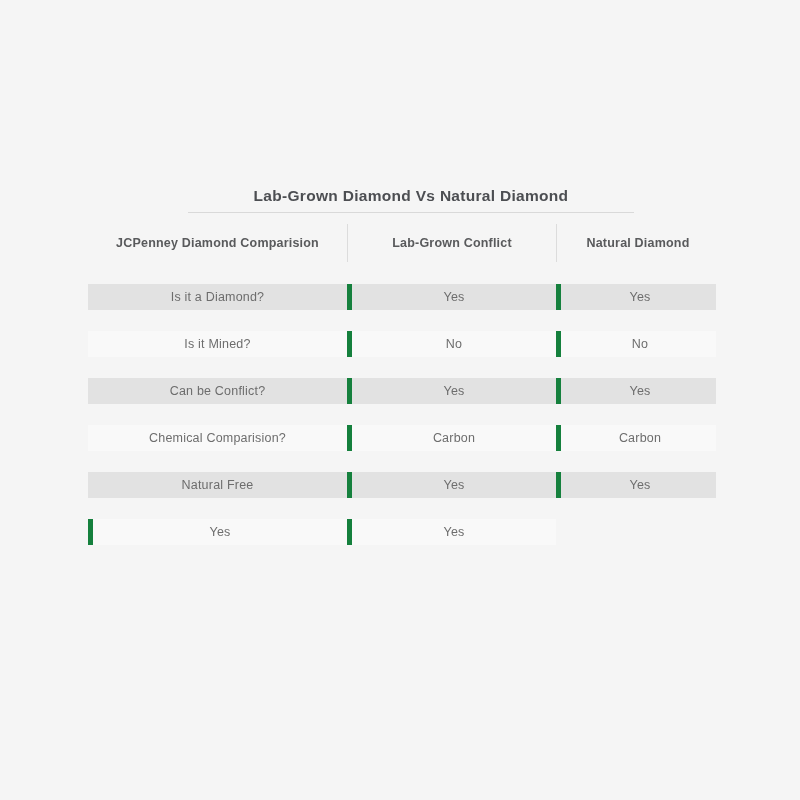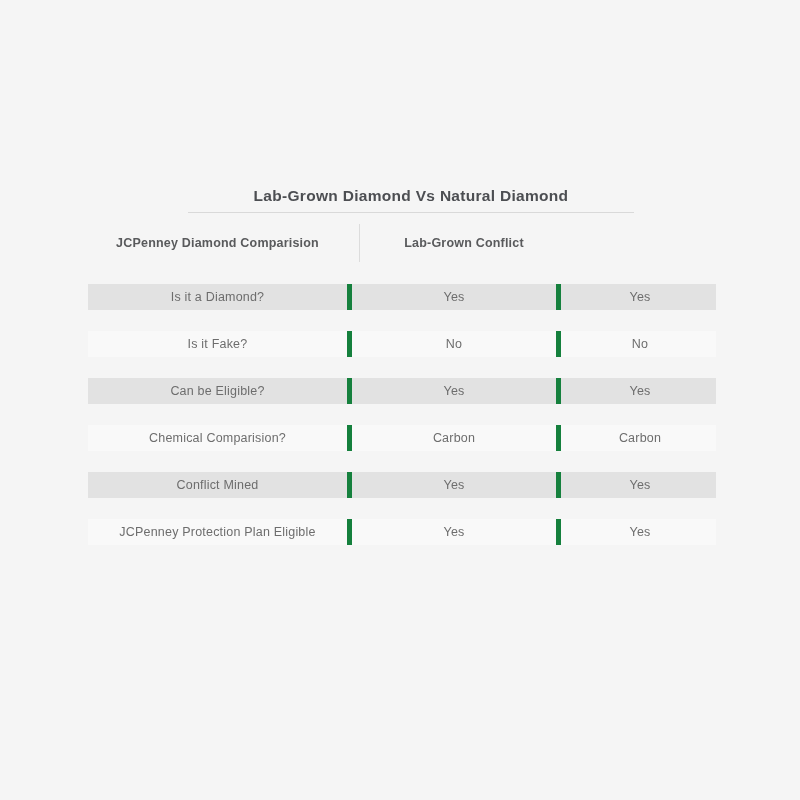--- a/index.html
+++ b/index.html
@@ -35,21 +35,20 @@
   }
   .table-wrap {
     position: absolute;
     left: 88px; top: 224px;
     width: 631px;
   }
   .thead {
     display: grid;
     grid-template-columns: 259px 209px 163px;
     height: 38px;
-    gap: 12px;
   }
   .th {
     display: flex; align-items: center; justify-content: center;
     font-size: 12.5px;
     font-weight: bold;
     color: #595a5c;
     letter-spacing: 0.2px;
     text-align: center;
   }
   .th.bordered { border-left: 1px solid #dcdcdc; }
@@ -79,56 +78,56 @@
   <div class="title-block">
     <h1 class="page-title">Lab-Grown Diamond Vs Natural Diamond</h1>
     <div class="title-rule"></div>
   </div>
 
   <div class="table-wrap">
 
     <div class="thead">
       <div class="th">JCPenney Diamond Comparision</div>
       <div class="th bordered">Lab-Grown Conflict</div>
+      <div class="th bordered">Natural Diamond</div>
     </div>
 
     <div class="tbody">
 
       <div class="tr">
         <div class="td">Is it a Diamond?</div>
         <div class="td gap">Yes</div>
         <div class="td gap">Yes</div>
       </div>
 
       <div class="tr">
-        <div class="td">Is it Fake?</div>
+        <div class="td">Is it Mined?</div>
         <div class="td gap">No</div>
         <div class="td gap">No</div>
       </div>
 
       <div class="tr">
-        <div class="td">Can be Eligible?</div>
+        <div class="td">Can be Conflict?</div>
         <div class="td gap">Yes</div>
         <div class="td gap">Yes</div>
       </div>
 
       <div class="tr">
         <div class="td">Chemical Comparision?</div>
         <div class="td gap">Carbon</div>
         <div class="td gap">Carbon</div>
       </div>
 
 
       <div class="tr">
-        <div class="td">Conflict Mined</div>
+        <div class="td">Natural Free</div>
         <div class="td gap">Yes</div>
         <div class="td gap">Yes</div>
       </div>
 
       <div class="tr">
-        <div class="td">JCPenney Protection Plan Eligible</div>
         <div class="td gap">Yes</div>
         <div class="td gap">Yes</div>
       </div>
 
     </div>
   </div>
 </div>
 
 </body></html>

